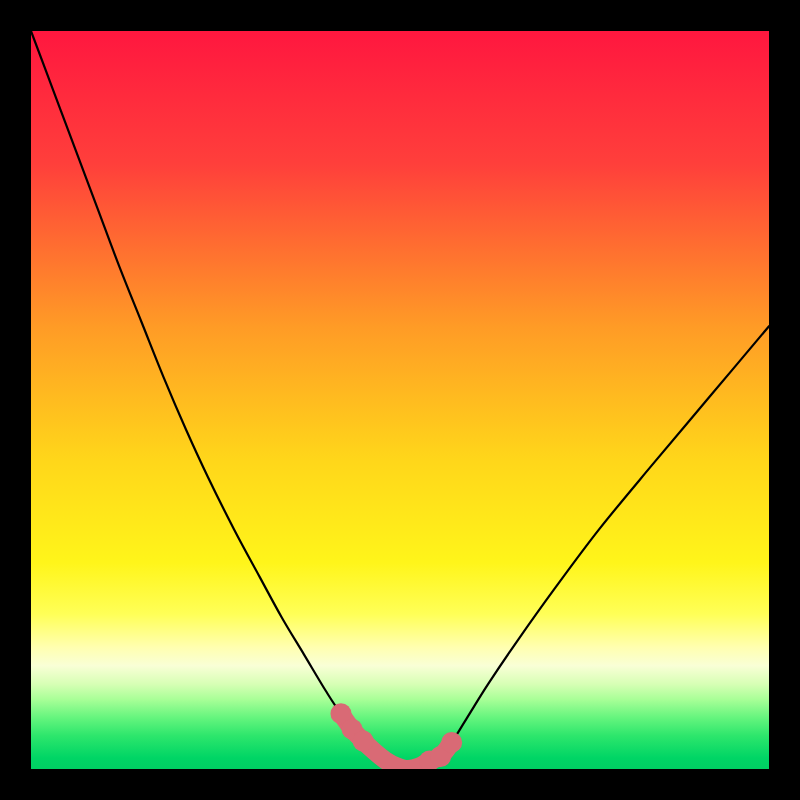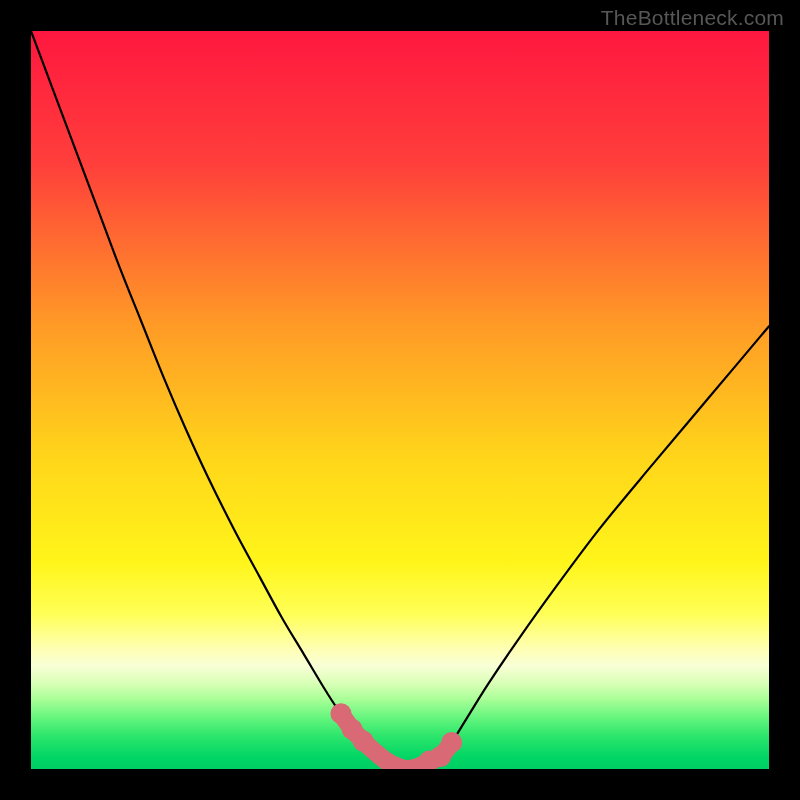--- a/index.html
+++ b/index.html
@@ -68,14 +68,13 @@
           <circle cx="340.96" cy="713.65" r="10.5" fill="#d96a75"></circle>
           <circle cx="352.03" cy="729.1479999999999" r="10.5" fill="#d96a75"></circle>
           <circle cx="363.1" cy="740.956" r="10.5" fill="#d96a75"></circle>
           <circle cx="429.52000000000004" cy="760.882" r="10.5" fill="#d96a75"></circle>
           <circle cx="440.59000000000003" cy="756.454" r="10.5" fill="#d96a75"></circle>
           <circle cx="451.65999999999997" cy="742.432" r="10.5" fill="#d96a75"></circle>
         </g>
     </g>
   </svg>
 
-  <div class="watermark">TheBottleneck.com</div>
 </div>
 
 </body></html>

